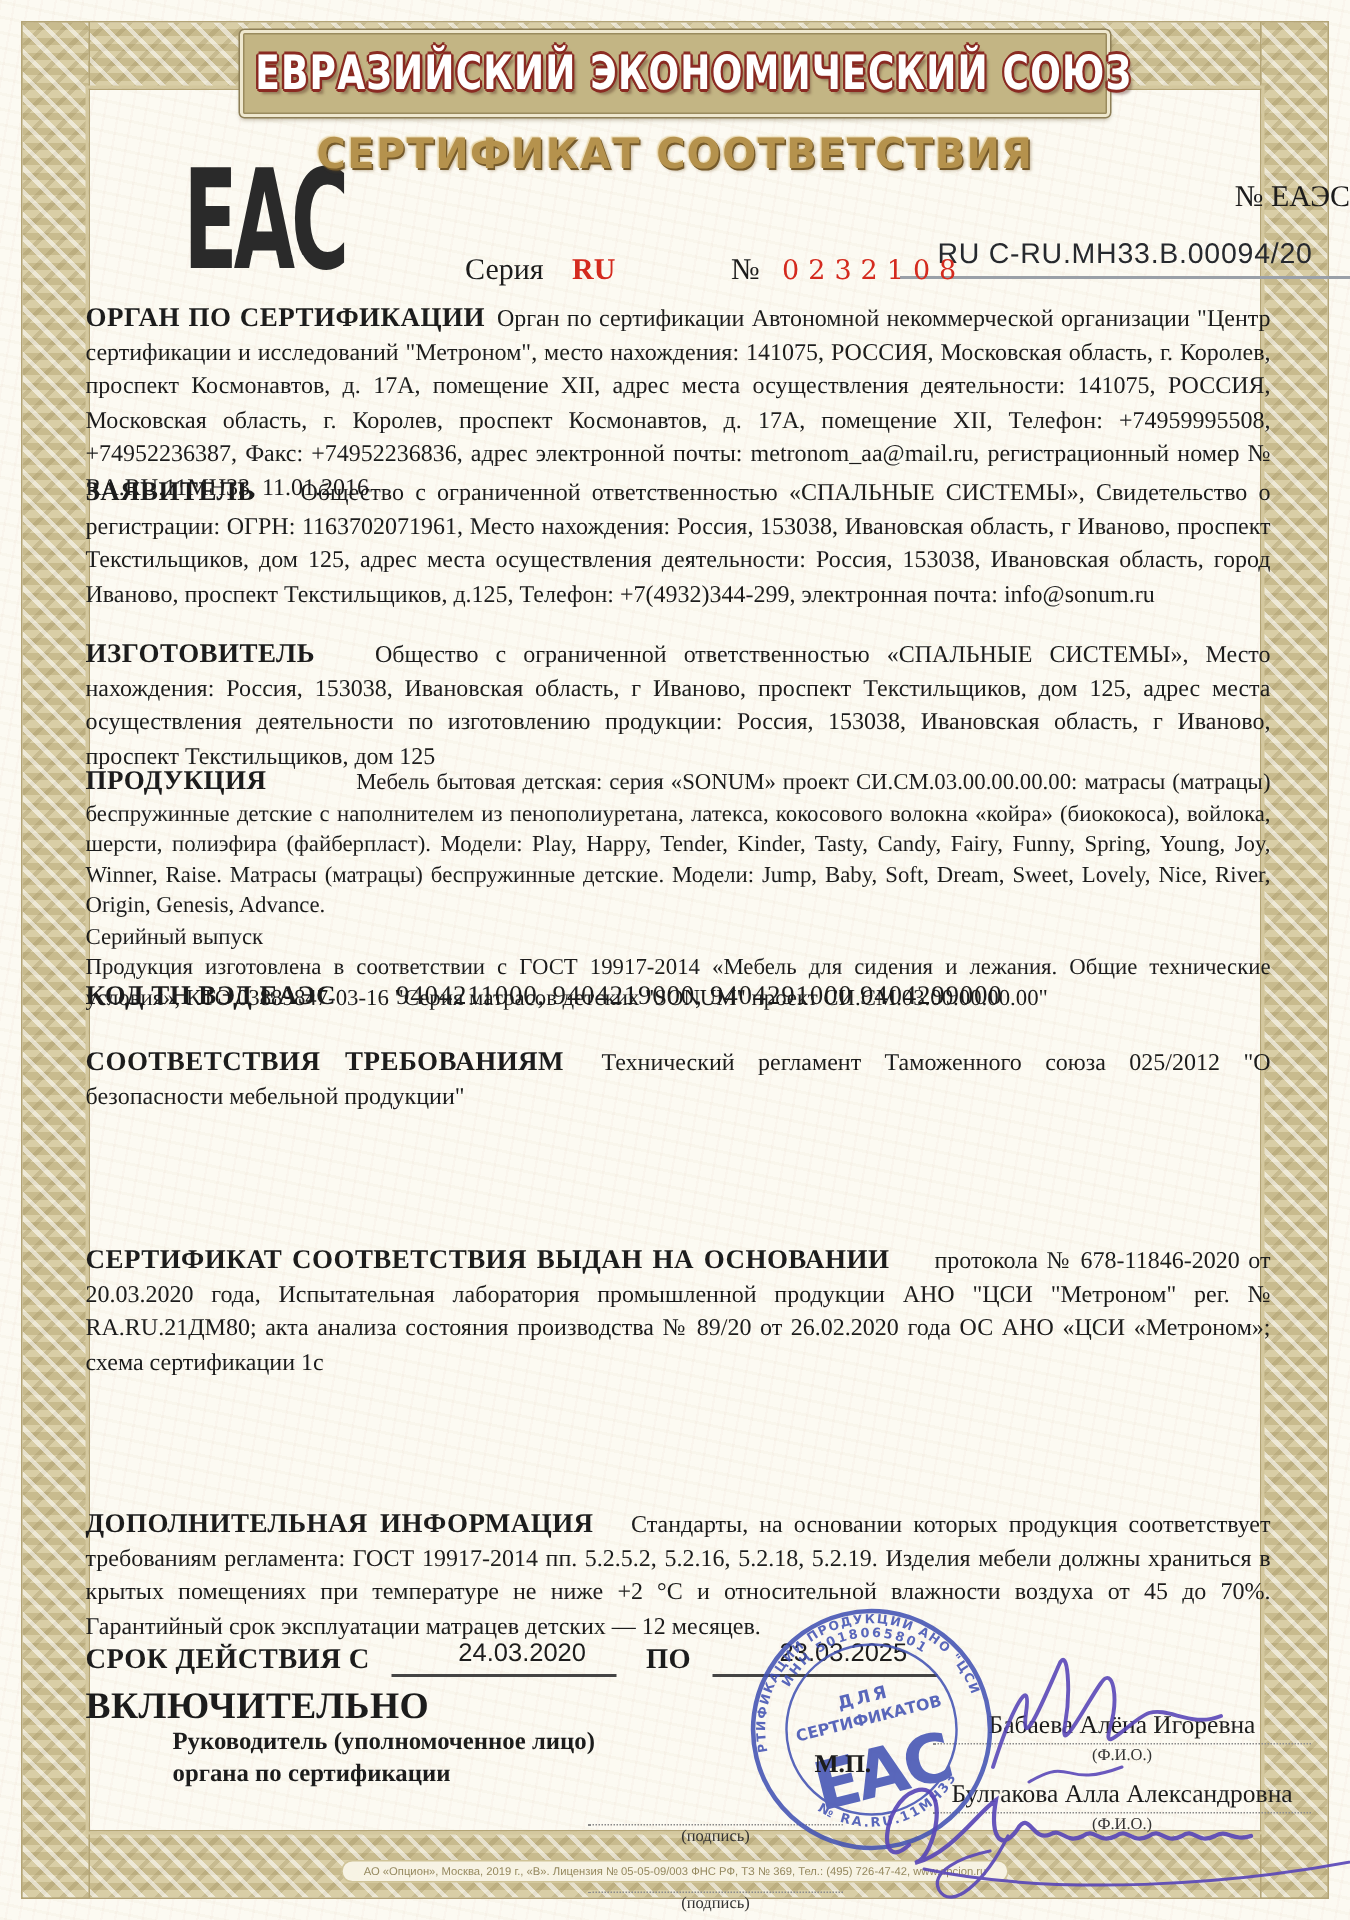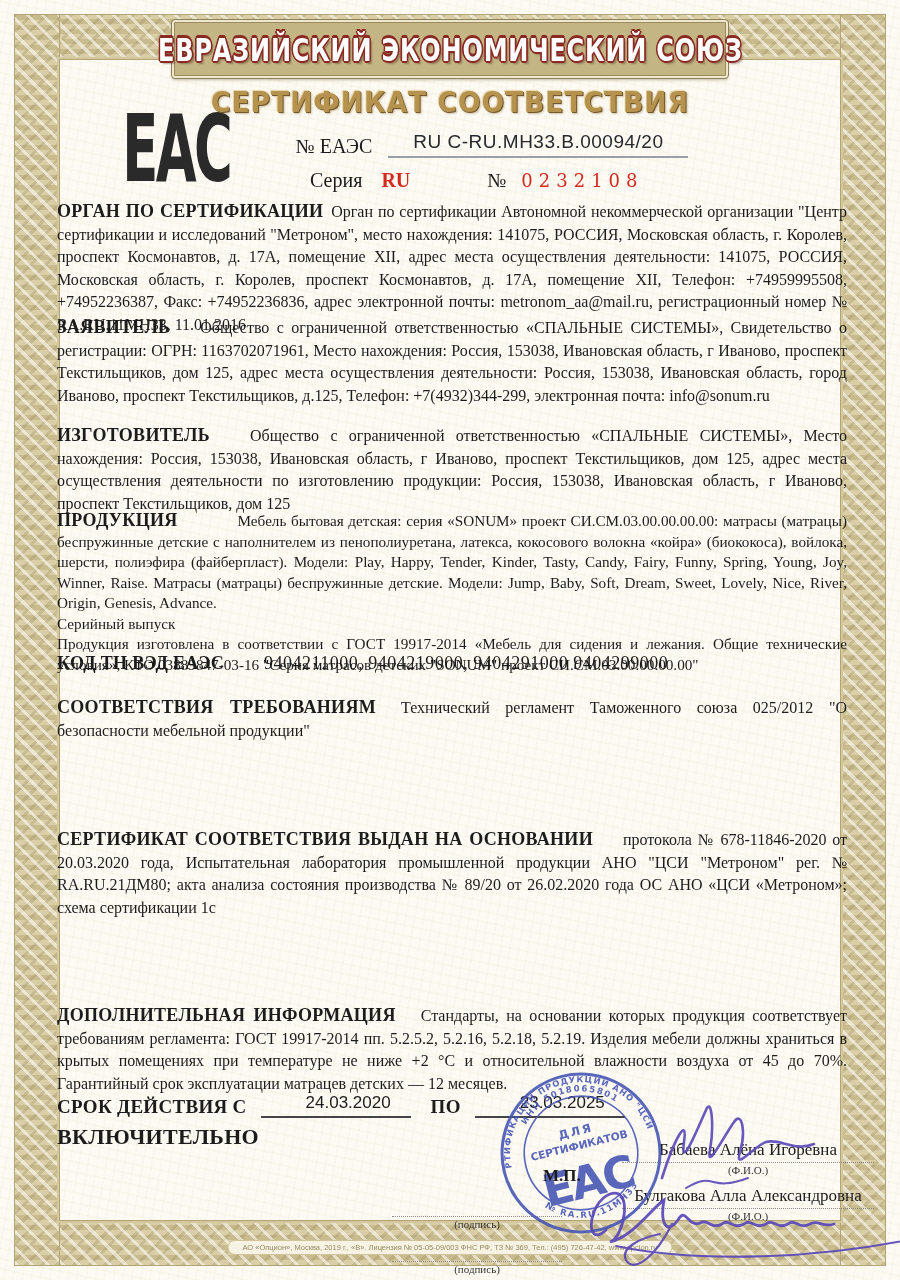--- a/index.html
+++ b/index.html
@@ -17,35 +17,35 @@
       repeating-linear-gradient(0deg, #d9cea6 0 5px, #c8bb8e 5px 10px);}
   .bt{top:14px;left:14px;right:14px;height:44px;}
   .bb{bottom:14px;left:14px;right:14px;height:44px;}
   .bl{top:14px;bottom:14px;left:14px;width:44px;}
   .br{top:14px;bottom:14px;right:14px;width:44px;}
   .frame-inner-line{position:absolute;inset:57px;border:2px solid #d4c89e;z-index:1;pointer-events:none;}
   
   .banner{position:absolute;top:20px;left:50%;transform:translateX(-50%);z-index:3;
     width:552px;height:54px;background:#c3b584;border:2px solid #efe8cf;outline:1px solid #8d7f57;
     box-shadow:0 2px 3px rgba(90,70,30,.35), inset 0 0 0 1px #9a8b5e;
-    display:flex;align-items:center;justify-content:center;border-radius:3px;}
+    display:flex;align-items:center;justify-content:center;border-radius:3px;padding-left:24px;}
   .banner-text{font-family:"DejaVu Sans", sans-serif;font-weight:bold;font-size:30px;color:#fff;
     white-space:nowrap;transform:scaleX(.8) scaleY(1.05);letter-spacing:1px;
     text-shadow:-2px 0 #8a2a22,2px 0 #8a2a22,0 -2px #8a2a22,0 2px #8a2a22,
       -1px -1px #8a2a22,1px 1px #8a2a22,-1px 1px #8a2a22,1px -1px #8a2a22,3px 3px 2px rgba(60,20,15,.35);}
   .eac-logo{position:absolute;left:96px;top:90px;width:160px;height:116px;z-index:2;
     display:flex;align-items:center;justify-content:center;}
   .eac-logo span{font-family:"DejaVu Sans", sans-serif;font-weight:bold;font-size:60px;color:#2a2a2a;
     letter-spacing:-3px;transform:scaleY(1.55) scaleX(.88);}
   .cert-title{position:absolute;top:86px;left:0;right:0;text-align:center;z-index:2;
     font-family:"DejaVu Sans", sans-serif;font-weight:bold;font-size:28px;color:#b5924d;
     letter-spacing:1px;transform:scaleX(.95);
     text-shadow:1px 1px 0 #74592a,-1px -1px 1px #e6d3a6,2px 2px 2px rgba(120,90,40,.35);}
-  .numrow{position:absolute;top:131px;left:0;right:0;padding-left:84px;z-index:2;
-    display:flex;justify-content:center;align-items:flex-end;gap:16px;}
+  .numrow{position:absolute;top:120px;left:0;right:0;padding-left:84px;z-index:2;
+    display:flex;justify-content:center;align-items:flex-end;gap:16px;flex-direction:column;}
   .num-label{font-size:20px;}
   .num-underline{display:inline-block;min-width:300px;text-align:center;border-bottom:2px solid #9aa0a8;padding-bottom:3px;}
   .num-value{font-family:"Liberation Sans", sans-serif;font-size:19px;color:#26292e;letter-spacing:.5px;}
   .seriesrow{position:absolute;top:169px;left:310px;z-index:2;font-size:20px;}
   .red{color:#d42a1e;}
   .series-val{font-weight:bold;margin-left:14px;}
   .serial-sign{margin-left:72px;}
   .serial-num{font-family:"DejaVu Serif", serif;font-size:18px;letter-spacing:6px;margin-left:10px;}
   
   .sec{position:absolute;left:57px;width:790px;margin:0;z-index:2;
@@ -53,21 +53,21 @@
   .sec b{font-size:18px;letter-spacing:.3px;}
   .sec.small{font-size:15.2px;line-height:20.5px;}
   .gap{display:inline-block;height:1px;}
   .g8{width:8px;}.g25{width:25px;}.g30{width:30px;}.g40{width:40px;}.g60{width:60px;}
   .kodrow .val{font-size:18px;letter-spacing:.5px;}
   
   .validity{position:absolute;left:57px;top:1094px;z-index:2;font-size:19px;display:flex;align-items:flex-end;}
   .validity b{letter-spacing:.3px;}
   .fill{display:inline-block;width:150px;border-bottom:2px solid #444;text-align:center;margin:0 20px 0 14px;}
   .fill .date{position:relative;top:-3px;font-family:"Liberation Sans", sans-serif;font-size:17px;margin-left:25px;}
-  .inclusive{position:absolute;left:57px;top:1124px;z-index:2;font-size:22px;font-weight:bold;letter-spacing:.3px;}
+  .inclusive{position:absolute;left:57px;top:1124px;z-index:2;font-size:25px;font-weight:bold;letter-spacing:.3px;}
   
   .role{position:absolute;left:115px;width:305px;z-index:2;font-size:16.5px;font-weight:bold;line-height:21px;}
   .role1{top:1150px;} .role2{top:1198px;}
   .sigline{position:absolute;width:170px;z-index:2;text-align:center;margin-top:48px;}
   .sigline .line{border-top:1.6px dotted #8a8a8a;}
   .sigline .cap{font-size:11px;color:#333;margin-top:1px;}
   .sl1{left:392px;top:1168px;} .sl2{left:392px;top:1213px;}
   .namebox{position:absolute;left:622px;width:252px;z-index:2;text-align:center;}
   .nb1{top:1140px;} .nb2{top:1186px;}
   .namebox .nm{font-size:17px;white-space:nowrap;border-bottom:1.6px dotted #8a8a8a;padding-bottom:2px;}
@@ -154,20 +154,21 @@
   </p>
 
   <div class="validity">
     <b>СРОК ДЕЙСТВИЯ С</b>
     <span class="fill"><span class="date">24.03.2020</span></span>
     <b>ПО</b>
     <span class="fill"><span class="date">23.03.2025</span></span>
   </div>
   <div class="inclusive">ВКЛЮЧИТЕЛЬНО</div>
 
+  <div class="role role1">Руководитель (уполномоченное лицо) органа по сертификации</div>
   <div class="sigline sl1">
     <div class="line"></div>
     <div class="cap">(подпись)</div>
   </div>
   <div class="namebox nb1">
     <div class="nm">Бабаева Алёна Игоревна</div>
     <div class="cap">(Ф.И.О.)</div>
   </div>
 
   <div class="sigline sl2">

